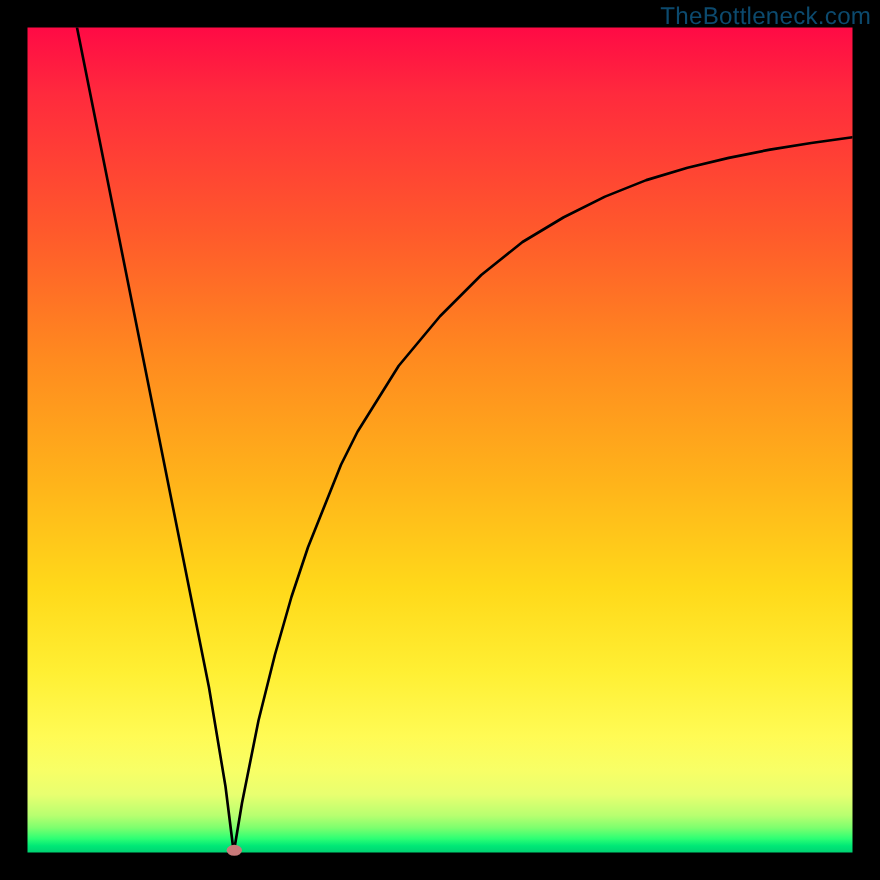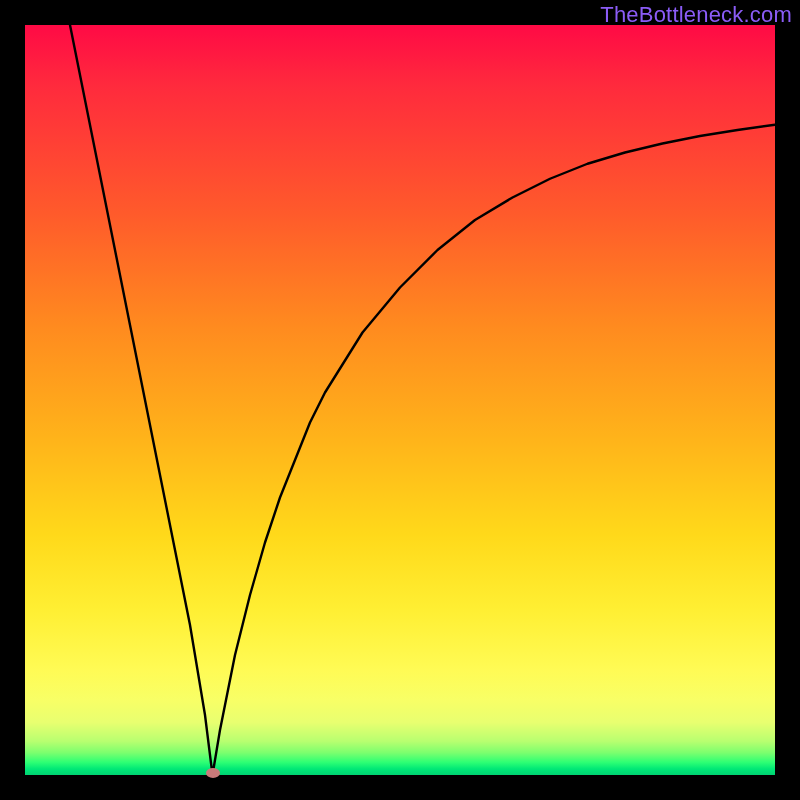--- a/index.html
+++ b/index.html
@@ -47,21 +47,21 @@
       #7dff6e 97%,
       #2eff74 98.3%,
       #00e876 99.2%,
       #00d272 100%
     );
   }
   .watermark {
     position: absolute;
     top: 2px;
     right: 8px;
-    color: #8b5cf6;
+    color: #0c4a6e;
     font-size: 22px;
     font-weight: 500;
     user-select: none;
     letter-spacing: 0.2px;
   }
   svg.curve {
     position: absolute;
     left: 0;
     top: 0;
   }

